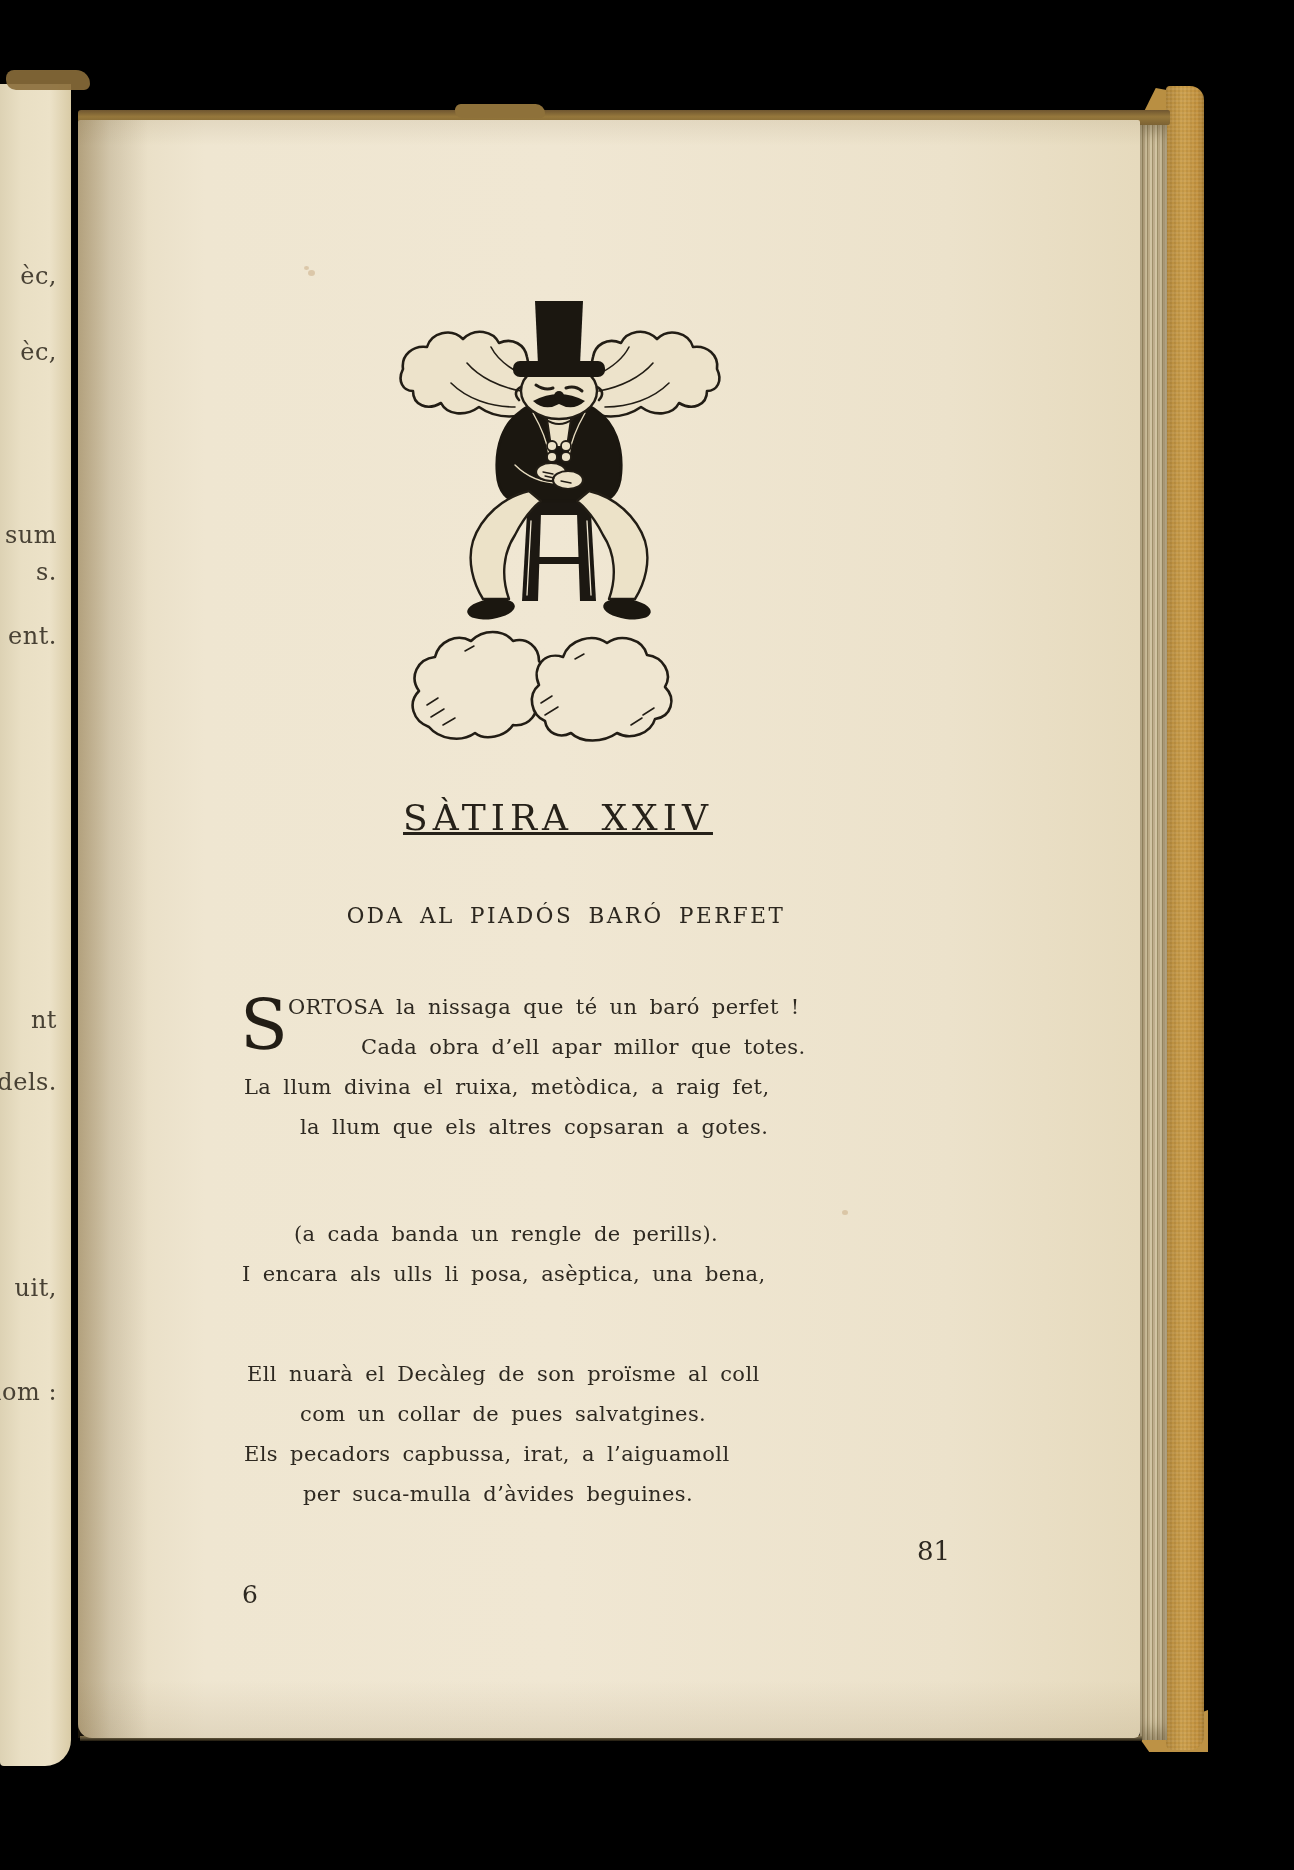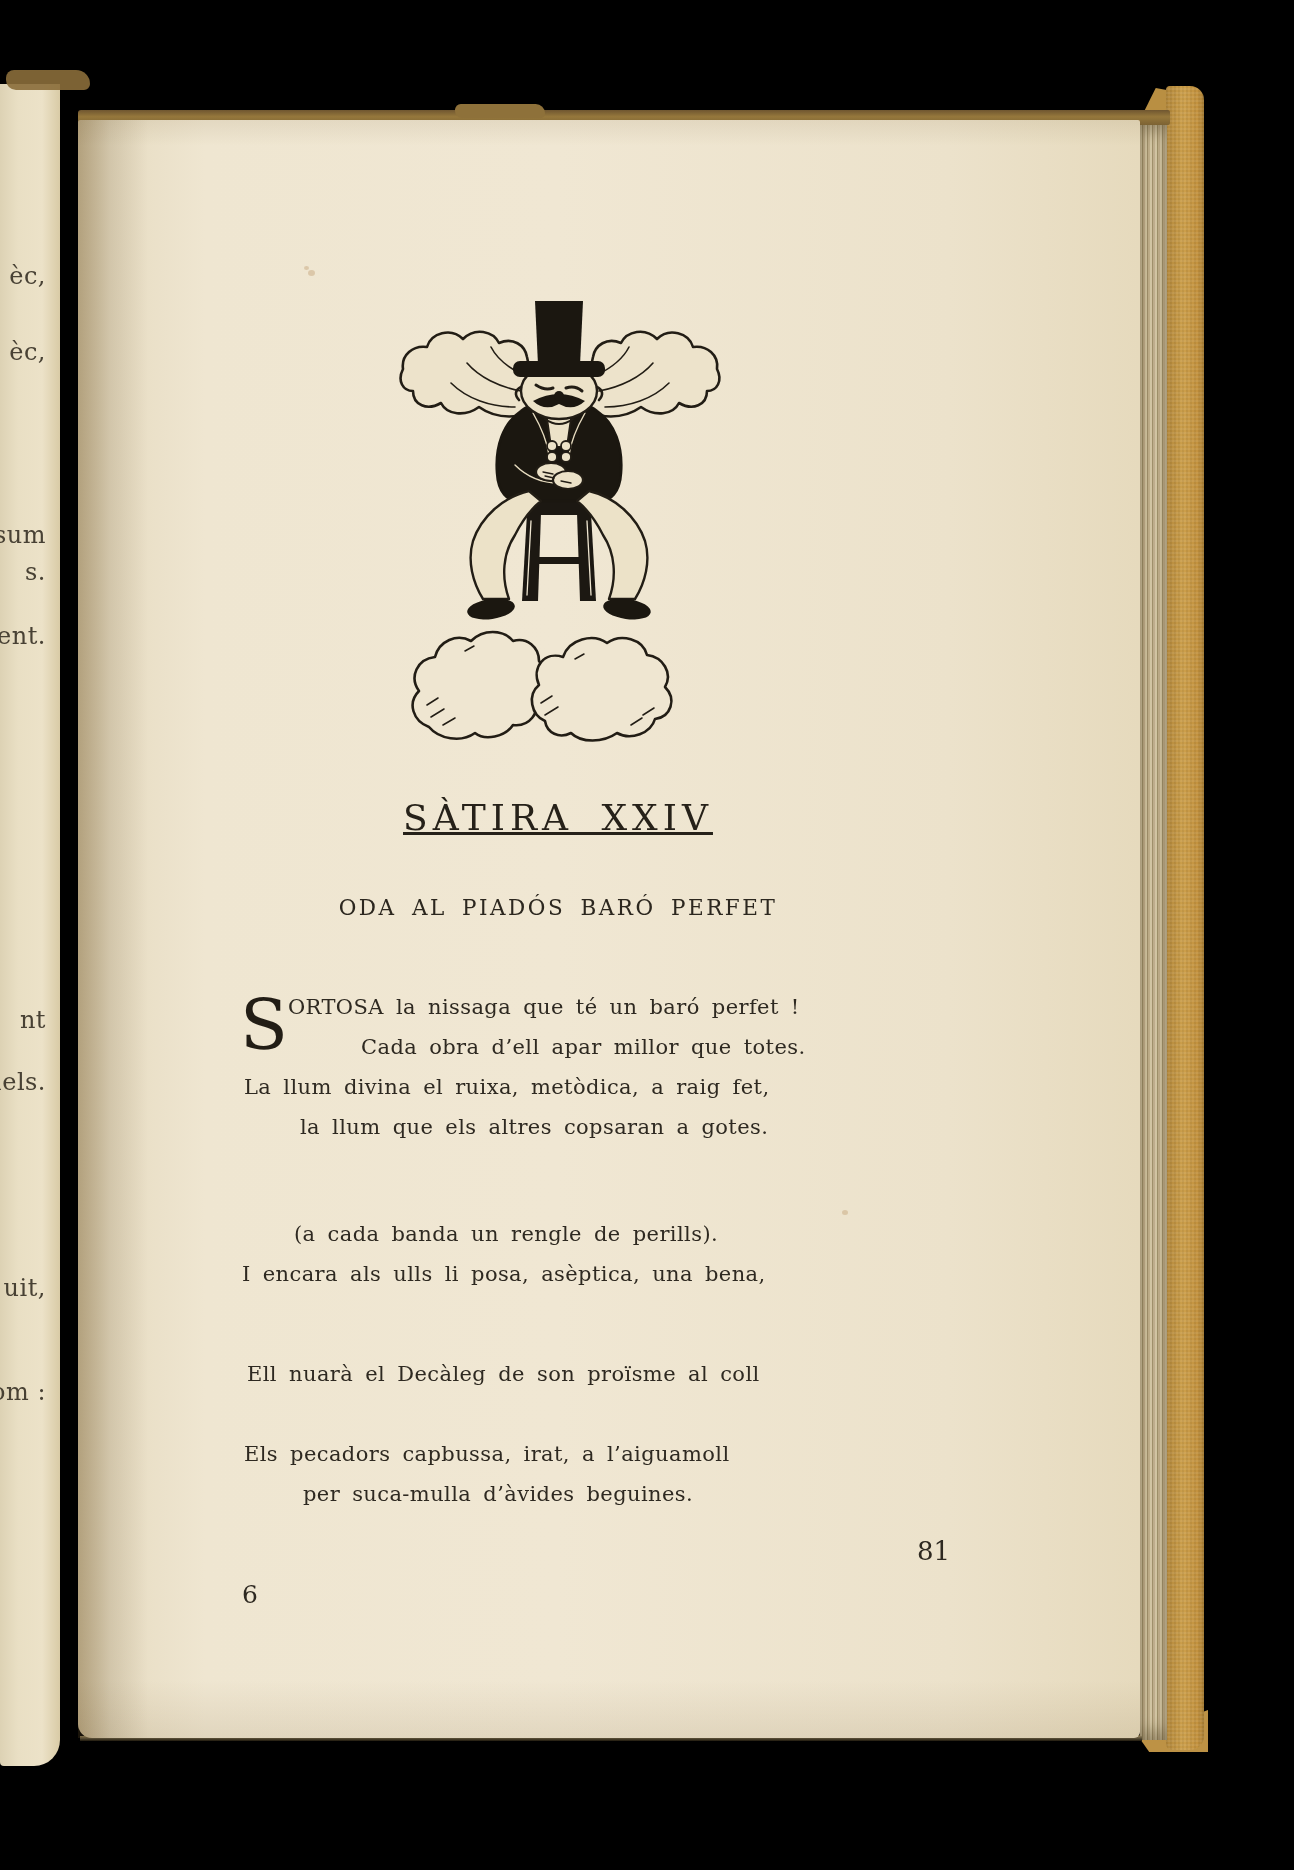--- a/index.html
+++ b/index.html
@@ -1,20 +1,20 @@
 <!DOCTYPE html>
 <html><head>
 <meta charset="utf-8">
 <style>
   html,body{margin:0;padding:0;background:#000;}
   .scene{position:relative;width:1294px;height:1870px;background:#000;overflow:hidden;
          font-family:"DejaVu Serif", serif;}
 
   
-  .facing-page{position:absolute;left:0;top:84px;width:60px;height:1682px;
+  .facing-page{position:absolute;left:0;top:84px;width:71px;height:1682px;
     background:linear-gradient(90deg,#ddd2b4 0%,#e9dfc4 30%,#ece2c8 70%,#d9cba6 100%);
     border-radius:0 0 26px 4px;}
   .facing-frag{position:absolute;right:14px;white-space:nowrap;color:#484134;
     font-size:24px;letter-spacing:.5px;}
   .facing-corner{position:absolute;left:6px;top:70px;width:84px;height:20px;
     background:#8a6d3a;border-radius:8px 14px 6px 10px;opacity:.9;}
 
   
   .cover-right{position:absolute;left:1166px;top:86px;width:38px;height:1664px;
     background:
@@ -46,21 +46,21 @@
       linear-gradient(90deg,#d5c4a0 0,#e7dcc2 3%,#efe6d1 12%,#f0e7d3 45%,#ece2cb 82%,#e6dabd 100%);
     border-radius:2px 2px 6px 14px;}
   .gutter-shadow{position:absolute;left:0;top:0;width:70px;height:100%;
     background:linear-gradient(90deg,rgba(90,70,35,.28),rgba(90,70,35,0));}
   .spot{position:absolute;border-radius:50%;background:#c3a277;opacity:.45;}
 
   
   .page-title{position:absolute;left:170px;top:677px;width:620px;margin:0;
     text-align:center;font-size:36px;font-weight:normal;color:#262119;
     letter-spacing:5px;word-spacing:12px;text-decoration:underline;}
-  .page-subtitle{position:absolute;left:170px;top:775px;width:620px;margin:0;
+  .page-subtitle{position:absolute;left:170px;top:775px;width:620px;margin:8px;
     text-align:center;font-size:21.5px;font-weight:normal;color:#2c271f;
     letter-spacing:2.5px;word-spacing:6px;}
   .line{position:absolute;white-space:nowrap;font-size:21px;color:#2e2921;
     letter-spacing:.4px;word-spacing:5px;}
   .drop-cap{position:absolute;left:162px;top:870px;font-size:70px;line-height:1;
     color:#221d15;}
   .page-number{position:absolute;left:839px;top:1416px;font-size:26px;color:#2e2921;}
   .signature-mark{position:absolute;left:164px;top:1460px;font-size:25px;color:#2e2921;}
   .illustration{position:absolute;left:317px;top:175px;width:330px;height:465px;}
 </style>
@@ -166,20 +166,21 @@
     <span class="drop-cap">S</span>
     <div class="line" style="left:210px;top:875px">ORTOSA la nissaga que té un baró perfet !</div>
     <div class="line" style="left:283px;top:915px">Cada obra d’ell apar millor que totes.</div>
     <div class="line" style="left:166px;top:955px">La llum divina el ruixa, metòdica, a raig fet,</div>
     <div class="line" style="left:222px;top:995px">la llum que els altres copsaran a gotes.</div>
 
     <div class="line" style="left:216px;top:1102px">(a cada banda un rengle de perills).</div>
     <div class="line" style="left:164px;top:1142px">I encara als ulls li posa, asèptica, una bena,</div>
 
     <div class="line" style="left:169px;top:1242px">Ell nuarà el Decàleg de son proïsme al coll</div>
+    <div class="line" style="left:222px;top:1282px">com un collar de pues salvatgines.</div>
     <div class="line" style="left:166px;top:1322px">Els pecadors capbussa, irat, a l’aiguamoll</div>
     <div class="line" style="left:225px;top:1362px">per suca-mulla d’àvides beguines.</div>
 
     <div class="page-number">81</div>
     <div class="signature-mark">6</div>
   </div>
 
 </div>
 
 </body></html>

